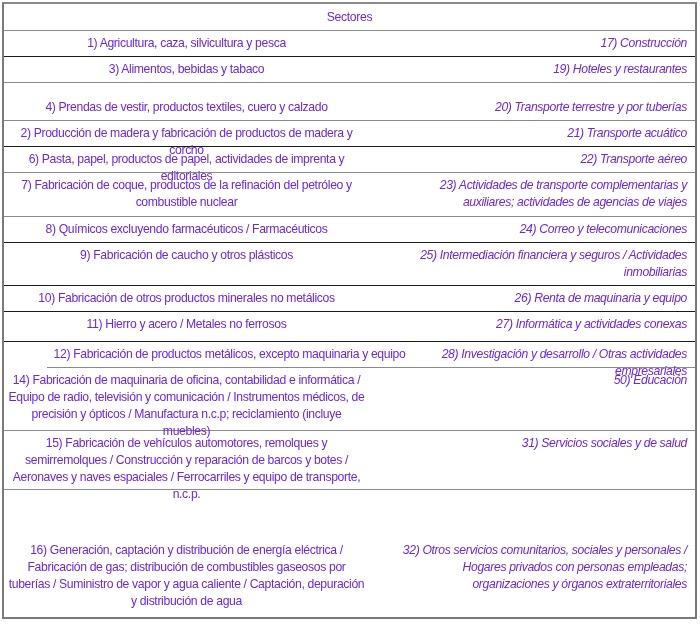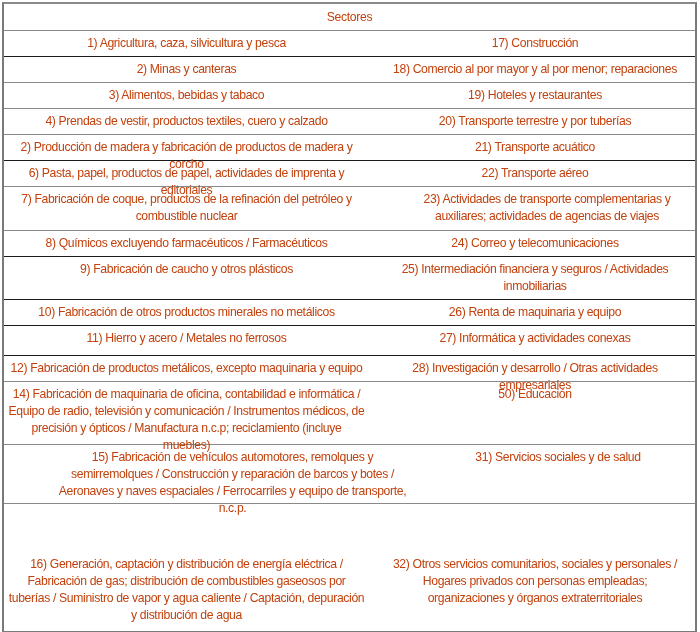--- a/index.html
+++ b/index.html
@@ -3,50 +3,46 @@
 <meta charset="utf-8">
 <style>
   html, body { margin: 0; padding: 0; background: #ffffff; }
   body { width: 700px; height: 632px; overflow: hidden; position: relative; }
   .tbl {
     position: absolute; left: 2px; top: 2px; width: 695px;
     border-left: 2px solid #7a7a7a; border-right: 2px solid #7a7a7a;
     border-top: 2px solid #8a8a8a; border-bottom: 2px solid #7a7a7a;
     box-sizing: border-box;
     font-family: "Liberation Sans", sans-serif;
-    font-size: 12.2px; color: #c2410c; line-height: 17px;
+    font-size: 12.2px; color: #6d28d9; line-height: 17px;
     letter-spacing: -0.35px;
   }
   .hdr { height: 26px; display: flex; align-items: center; justify-content: center; border-bottom: 1px solid #8a8a8a; }
   .row { display: flex; box-sizing: border-box; }
   .row.dark { border-bottom: 1px solid #1a1a1a; }
   .row.light { border-bottom: 1px solid #8a8a8a; }
   .row.last { border-bottom: none; margin-top: 48px; }
   .cl { width: 365px; box-sizing: border-box; padding: 4px 4px 0 4px; text-align: center; }
-  .cr { flex: 1; box-sizing: border-box; padding: 4px 8px 0 14px; text-align: center; }
+  .cr { flex: 1; box-sizing: border-box; padding: 4px 8px 0 14px; text-align: right; font-style: italic; }
 </style>
 </head>
 <body>
 
 <div class="tbl">
   <div class="hdr">Sectores</div>
   <div id="rows">
       <div class="row dark" style="height: 26px;">
         <div class="cl">1) Agricultura, caza, silvicultura y pesca</div>
         <div class="cr">17) Construcción</div>
       </div>
       <div class="row light" style="height: 26px;">
-        <div class="cl">2) Minas y canteras</div>
-        <div class="cr">18) Comercio al por mayor y al por menor; reparaciones</div>
-      </div>
-      <div class="row light" style="height: 26px;">
         <div class="cl">3) Alimentos, bebidas y tabaco</div>
         <div class="cr">19) Hoteles y restaurantes</div>
       </div>
-      <div class="row light" style="height: 26px;">
+      <div class="row light" style="height: 26px; margin-top: 12px;">
         <div class="cl">4) Prendas de vestir, productos textiles, cuero y calzado</div>
         <div class="cr">20) Transporte terrestre y por tuberías</div>
       </div>
       <div class="row dark" style="height: 26px;">
         <div class="cl">2) Producción de madera y fabricación de productos de madera y corcho</div>
         <div class="cr">21) Transporte acuático</div>
       </div>
       <div class="row light" style="height: 26px;">
         <div class="cl">6) Pasta, papel, productos de papel, actividades de imprenta y editoriales</div>
         <div class="cr">22) Transporte aéreo</div>
@@ -64,29 +60,29 @@
         <div class="cr">25) Intermediación financiera y seguros / Actividades inmobiliarias</div>
       </div>
       <div class="row dark" style="height: 26px;">
         <div class="cl">10) Fabricación de otros productos minerales no metálicos</div>
         <div class="cr">26) Renta de maquinaria y equipo</div>
       </div>
       <div class="row dark" style="height: 30px;">
         <div class="cl">11) Hierro y acero / Metales no ferrosos</div>
         <div class="cr">27) Informática y actividades conexas</div>
       </div>
-      <div class="row light" style="height: 26px;">
+      <div class="row light" style="height: 26px; margin-left: 43px;">
         <div class="cl">12) Fabricación de productos metálicos, excepto maquinaria y equipo</div>
         <div class="cr">28) Investigación y desarrollo / Otras actividades empresariales</div>
       </div>
       <div class="row light" style="height: 63px;">
         <div class="cl">14) Fabricación de maquinaria de oficina, contabilidad e informática / Equipo de radio, televisión y comunicación / Instrumentos médicos, de precisión y ópticos / Manufactura n.c.p; reciclamiento (incluye muebles)</div>
         <div class="cr">50) Educación</div>
       </div>
-      <div class="row light" style="height: 59px; padding-left: 46px;">
+      <div class="row light" style="height: 59px;">
         <div class="cl">15) Fabricación de vehículos automotores, remolques y semirremolques / Construcción y reparación de barcos y botes / Aeronaves y naves espaciales / Ferrocarriles y equipo de transporte, n.c.p.</div>
         <div class="cr">31) Servicios sociales y de salud</div>
       </div>
       <div class="row last" style="height: 79px;">
         <div class="cl">16) Generación, captación y distribución de energía eléctrica / Fabricación de gas; distribución de combustibles gaseosos por tuberías / Suministro de vapor y agua caliente / Captación, depuración y distribución de agua</div>
         <div class="cr">32) Otros servicios comunitarios, sociales y personales / Hogares privados con personas empleadas; organizaciones y órganos extraterritoriales</div>
       </div>
     </div>
 </div>
 

